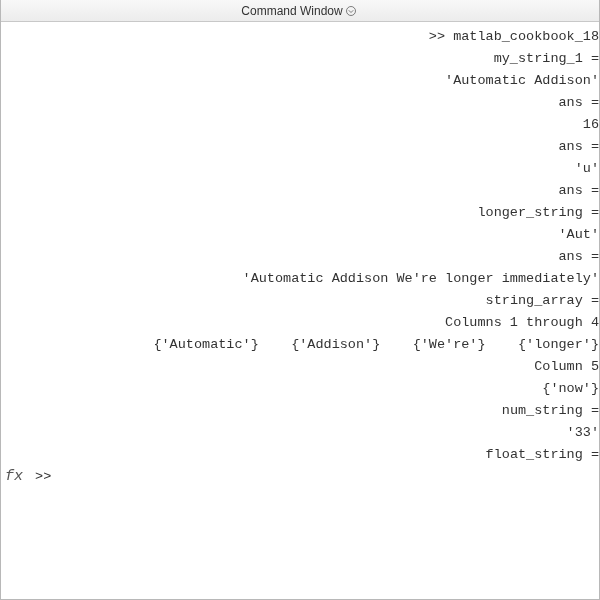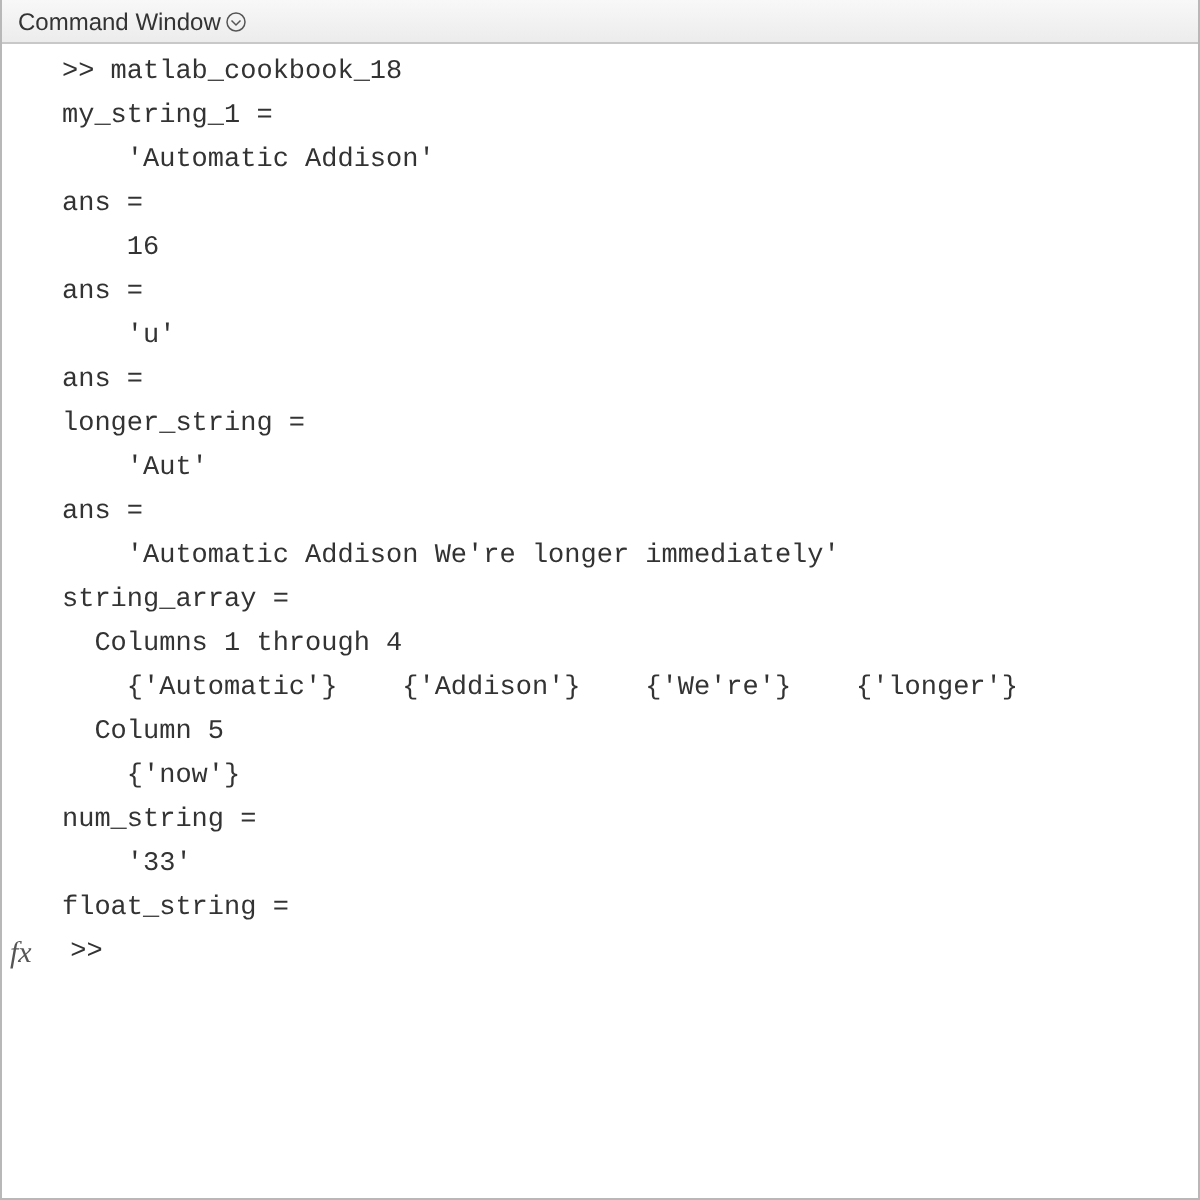--- a/index.html
+++ b/index.html
@@ -12,21 +12,21 @@
     border: 1px solid #b8b8b8;
     border-top: none;
   }
   .title-bar {
     background: linear-gradient(to bottom, #f8f8f8, #ececec);
     border-bottom: 1px solid #c8c8c8;
     padding: 3px 8px;
     font-size: 12px;
     color: #333;
     display: flex;
-    justify-content: flex-start;
+    justify-content: center;
     align-items: center;
     height: 22px;
   }
   .title-bar .icon-btn {
     width: 16px;
     height: 16px;
     display: flex;
     align-items: center;
     justify-content: center;
     cursor: pointer;
@@ -41,35 +41,36 @@
     font-family: 'Consolas', 'Courier New', monospace;
     font-size: 13.5px;
     line-height: 22px;
     padding: 4px 0 4px 0;
     height: calc(100% - 22px);
     overflow: auto;
     position: relative;
   }
   .line {
     white-space: pre;
-    padding-left: 30px;
+    padding-left: 12px;
     color: #333;
+    text-align: right;
   }
   .cell-link {
     color: #0000cc;
     text-decoration: underline;
     cursor: pointer;
   }
   .prompt-row {
     display: flex;
     align-items: center;
     padding-left: 4px;
   }
   .fx-icon {
-    font-family: Liberation Serif, serif;
+    font-family: Liberation Mono, monospace;
     font-style: italic;
     font-size: 15px;
     color: #555;
     width: 22px;
     text-align: left;
     user-select: none;
   }
   .prompt-text {
     font-family: 'Consolas', 'Courier New', monospace;
     font-size: 13.5px;

